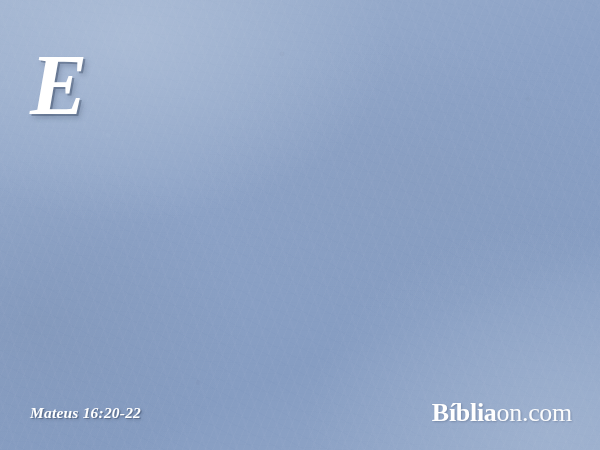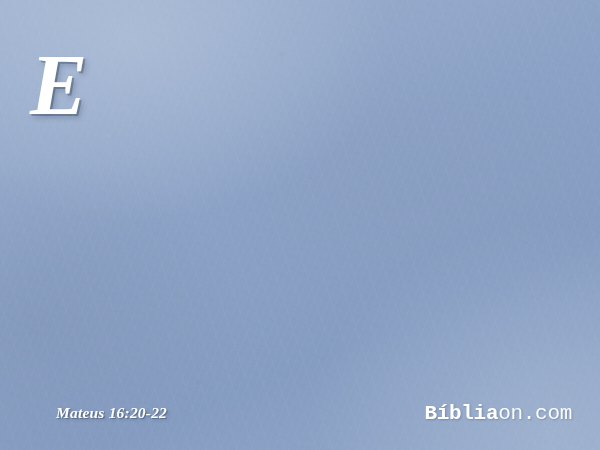--- a/index.html
+++ b/index.html
@@ -84,38 +84,37 @@
 
   .footer {
     position: absolute;
     left: 30px;
     right: 28px;
     top: 398px;
     height: 30px;
     display: flex;
     align-items: center;
     justify-content: space-between;
-    margin-left: 26px;
   }
 
   .ref {
     color: #ffffff;
     font-style: italic;
     font-weight: bold;
     font-size: 15.5px;
     letter-spacing: 0.2px;
     text-shadow:
       1.2px 1.2px 0 rgba(52,68,95,0.40),
       2px 2px 3px rgba(45,60,88,0.26);
     white-space: nowrap;
   }
 
   .logo {
-    font-family: Liberation Mono, monospace;
-    font-size: 21px;
+    font-family: Liberation Serif, serif;
+    font-size: 26px;
     color: #ffffff;
     letter-spacing: -0.3px;
     white-space: nowrap;
     text-shadow: 1px 1px 2px rgba(45,60,88,0.30);
   }
   .logo .brand { font-weight: bold; }
   .logo .tld   { font-weight: normal; opacity: 0.97; }
 </style>
 </head>
 <body>

